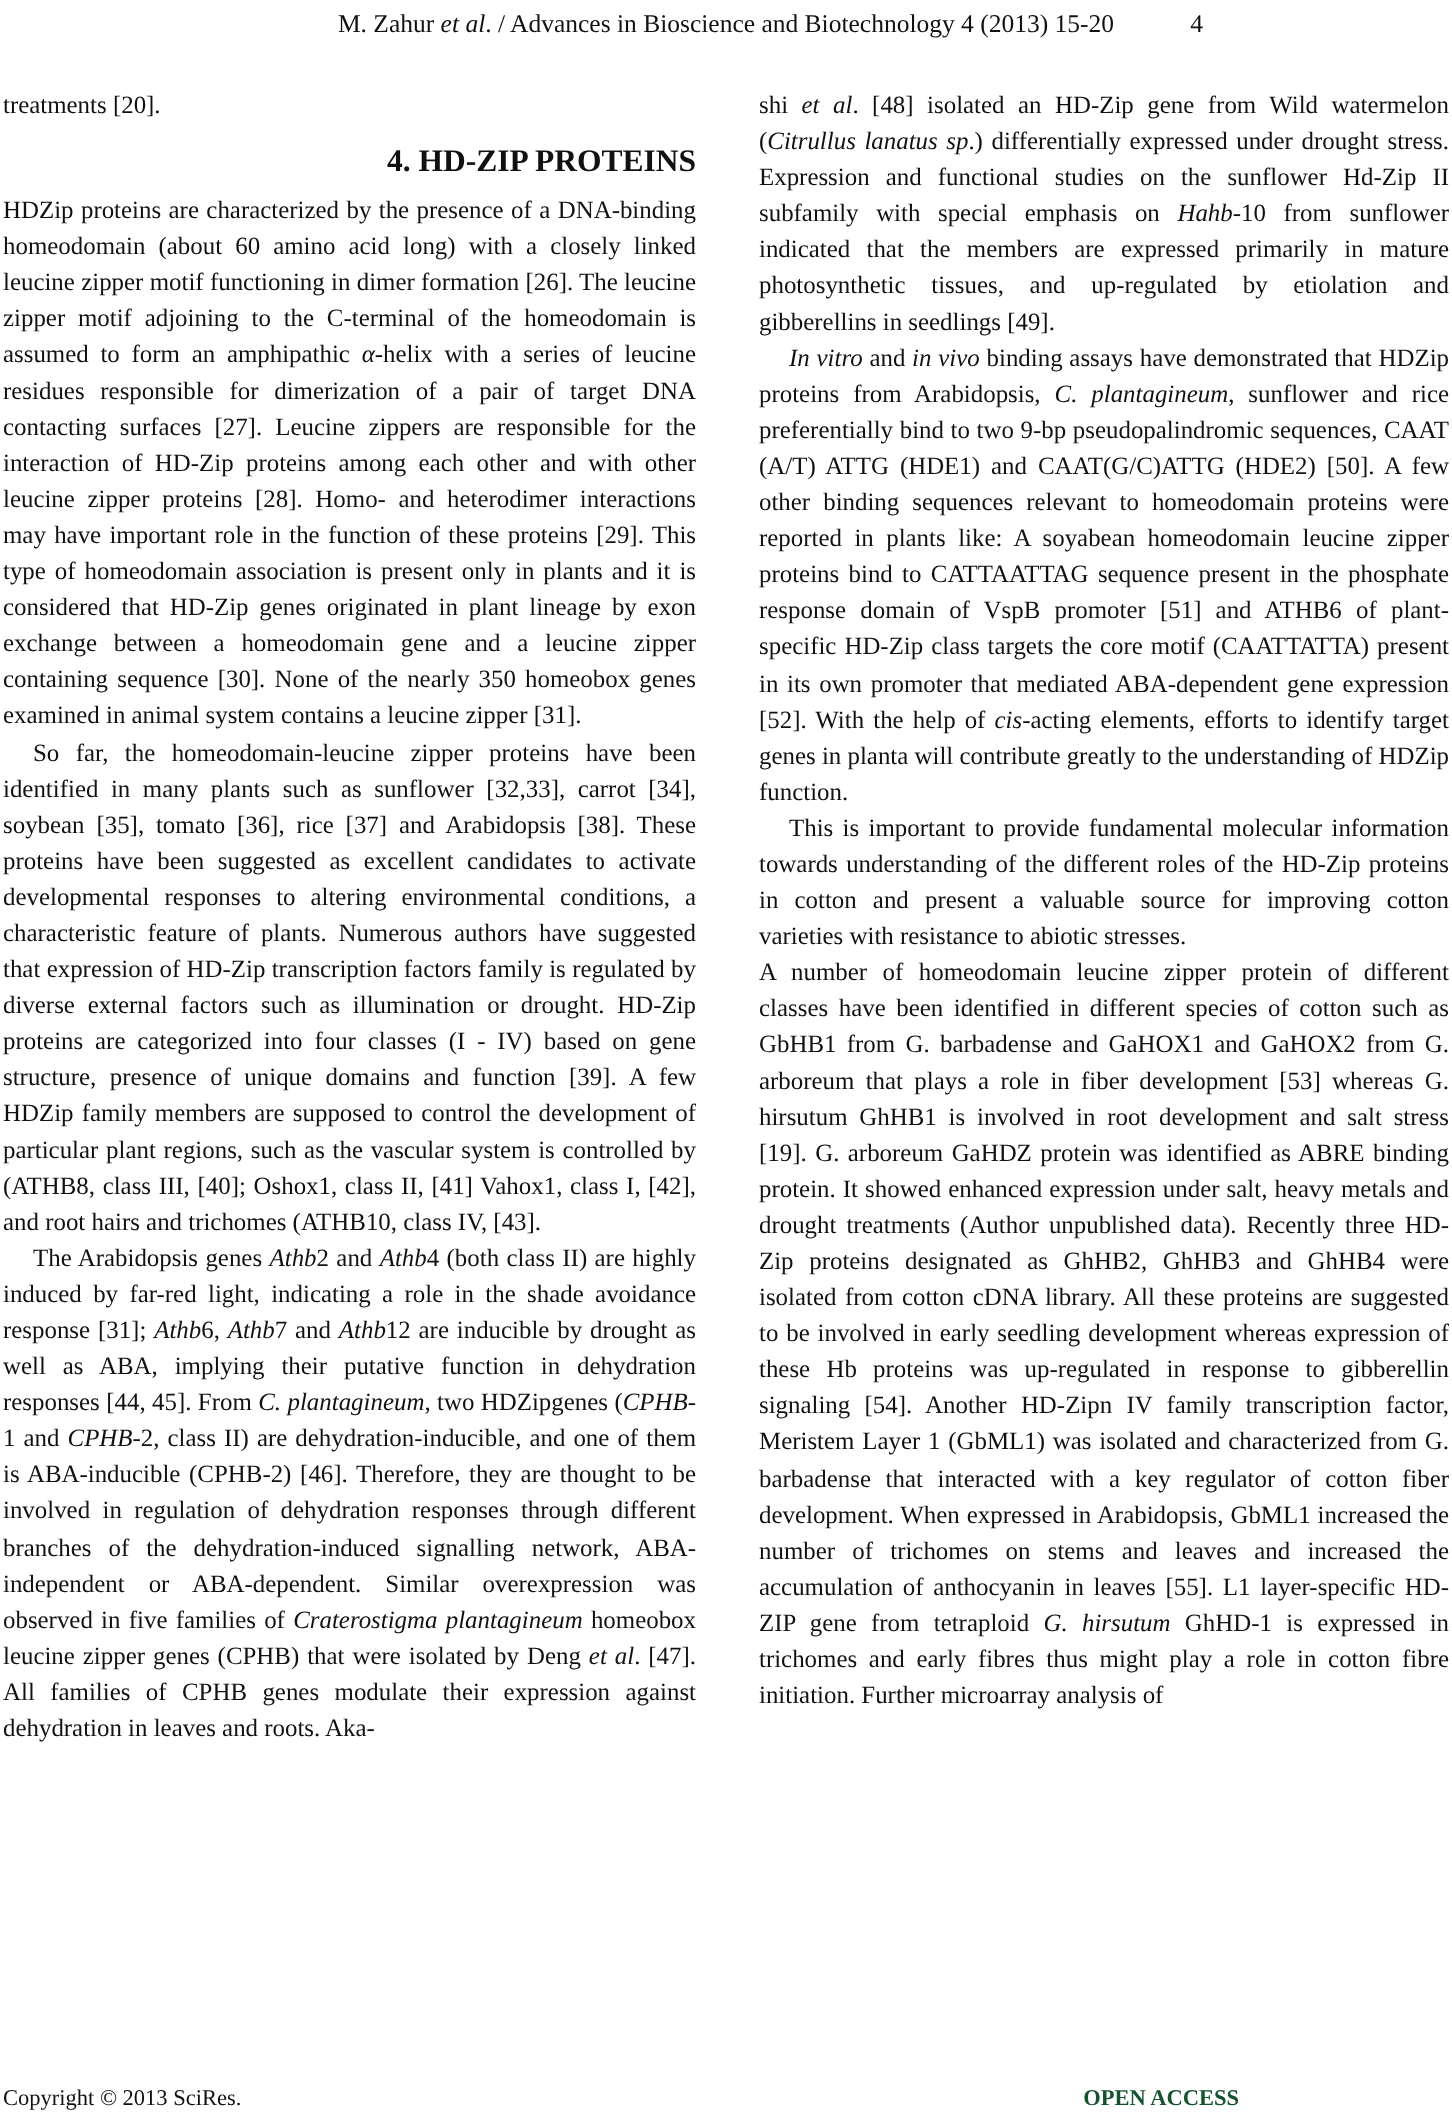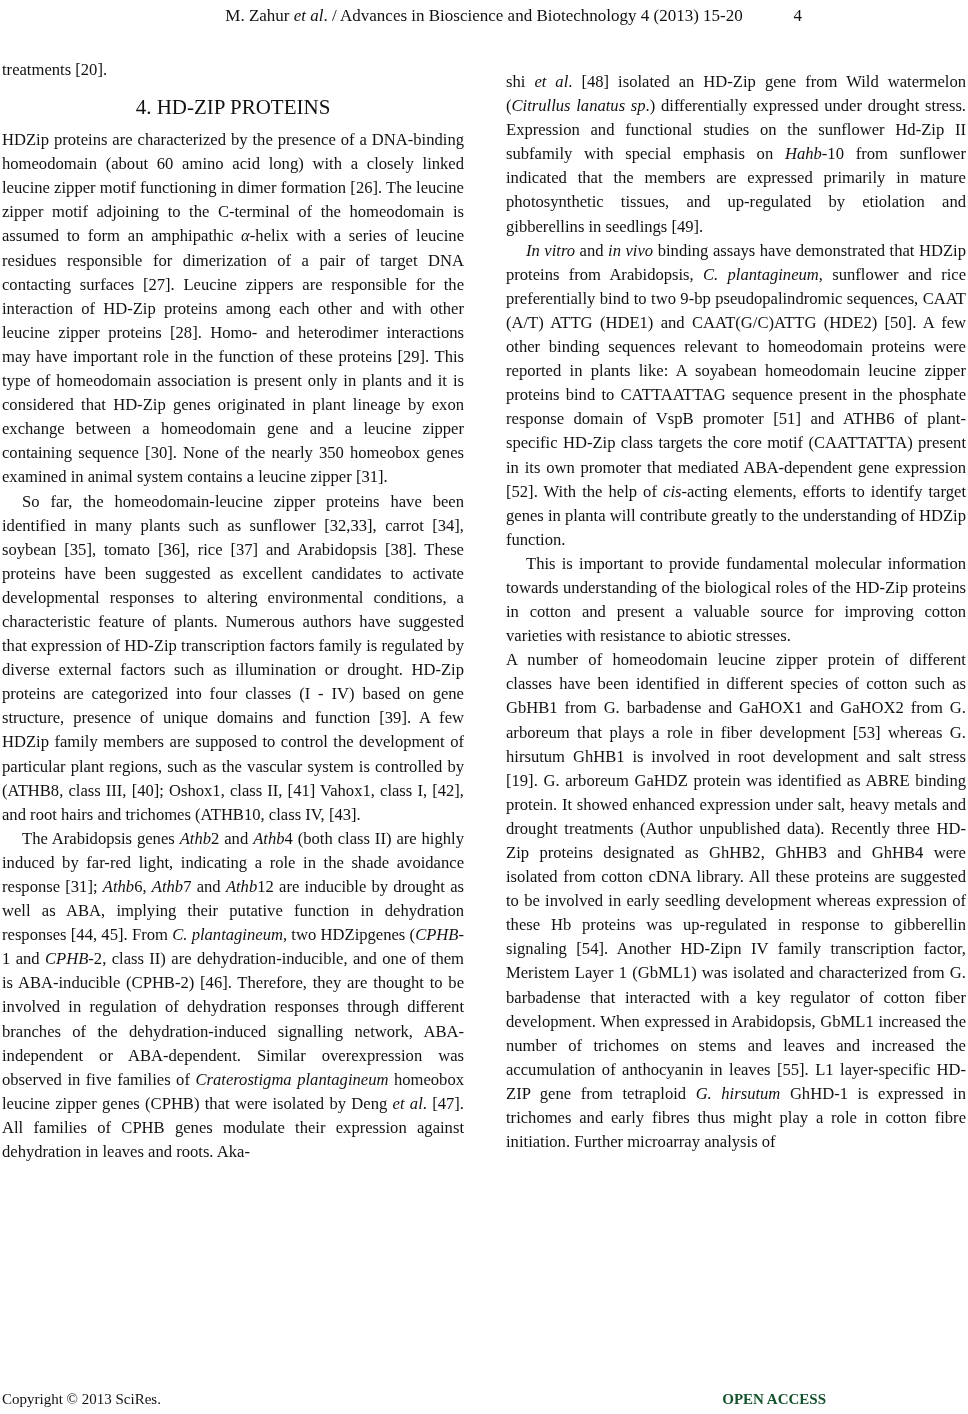--- a/index.html
+++ b/index.html
@@ -13,27 +13,27 @@
     font-size: 17px; line-height: 24px;
   }
   .header .running-title { position: absolute; left: 0; width: 968px; text-align: center; }
   .header .page-number { position: absolute; right: 10px; top: 0; }
   .col {
     position: absolute; top: 58px;
     font-size: 16.6px; line-height: 24.1px;
     text-align: justify; hyphens: none;
   }
   .col.left { left: 2px; width: 462px; }
-  .col.right { left: 506px; width: 460px; margin-top: 12px; }
+  .col.right { left: 506px; width: 460px; }
   .col p { margin: 0; }
   .col p.indent { text-indent: 20px; }
   .col h2 {
     font-family: "Liberation Serif", "DejaVu Serif", serif;
-    font-size: 21px; font-weight: normal; line-height: 26px;
-    margin: 12px 0 8px 0; text-align: center;
+    font-size: 21px; font-weight: bold; line-height: 26px;
+    margin: 12px 0 8px 0; text-align: right;
   }
   .col h2.sec5 { margin: 14px 0 8px 0; }
   .seg-italic { font-style: italic; }
   .footer {
     position: absolute; top: 1388px; left: 0; width: 832px; height: 22px;
     font-size: 15px; line-height: 22px;
   }
   .footer .copyright { position: absolute; left: 2px; }
   .footer .open-access {
     position: absolute; right: 6px; color: #e00000; font-weight: bold; font-size: 15px;
@@ -50,20 +50,20 @@
 <div class="col left" id="left-col">
     <p><span>treatments [20].</span></p>
     <h2>4. HD-ZIP PROTEINS</h2>
     <p><span>HDZip proteins are characterized by the presence of a DNA-binding homeodomain (about 60 amino acid long) with a closely linked leucine zipper motif functioning in dimer formation [26]. The leucine zipper motif adjoining to the C-terminal of the homeodomain is assumed to form an amphipathic </span><span class="seg-italic">α</span><span>-helix with a series of leucine residues responsible for dimerization of a pair of target DNA contacting surfaces [27]. Leucine zippers are responsible for the interaction of HD-Zip proteins among each other and with other leucine zipper proteins [28]. Homo- and heterodimer interactions may have important role in the function of these proteins [29]. This type of homeodomain association is present only in plants and it is considered that HD-Zip genes originated in plant lineage by exon exchange between a homeodomain gene and a leucine zipper containing sequence [30]. None of the nearly 350 homeobox genes examined in animal system contains a leucine zipper [31].</span></p>
     <p class="indent"><span>So far, the homeodomain-leucine zipper proteins have been identified in many plants such as sunflower [32,33], carrot [34], soybean [35], tomato [36], rice [37] and Arabidopsis [38]. These proteins have been suggested as excellent candidates to activate developmental responses to altering environmental conditions, a characteristic feature of plants. Numerous authors have suggested that expression of HD-Zip transcription factors family is regulated by diverse external factors such as illumination or drought. HD-Zip proteins are categorized into four classes (I - IV) based on gene structure, presence of unique domains and function [39]. A few HDZip family members are supposed to control the development of particular plant regions, such as the vascular system is controlled by (ATHB8, class III, [40]; Oshox1, class II, [41] Vahox1, class I, [42], and root hairs and trichomes (ATHB10, class IV, [43].</span></p>
     <p class="indent"><span>The Arabidopsis genes </span><span class="seg-italic">Athb</span><span>2 and </span><span class="seg-italic">Athb</span><span>4 (both class II) are highly induced by far-red light, indicating a role in the shade avoidance response [31]; </span><span class="seg-italic">Athb</span><span>6, </span><span class="seg-italic">Athb</span><span>7 and </span><span class="seg-italic">Athb</span><span>12 are inducible by drought as well as ABA, implying their putative function in dehydration responses [44, 45]. From </span><span class="seg-italic">C. plantagineum</span><span>, two HDZipgenes (</span><span class="seg-italic">CPHB</span><span>-1 and </span><span class="seg-italic">CPHB</span><span>-2, class II) are dehydration-inducible, and one of them is ABA-inducible (CPHB-2) [46]. Therefore, they are thought to be involved in regulation of dehydration responses through different branches of the dehydration-induced signalling network, ABA-independent or ABA-dependent. Similar overexpression was observed in five families of </span><span class="seg-italic">Craterostigma plantagineum</span><span> homeobox leucine zipper genes (CPHB) that were isolated by Deng </span><span class="seg-italic">et al</span><span>. [47]. All families of CPHB genes modulate their expression against dehydration in leaves and roots. Aka-</span></p>
   </div>
 <div class="col right" id="right-col">
     <p><span>shi </span><span class="seg-italic">et al</span><span>. [48] isolated an HD-Zip gene from Wild watermelon (</span><span class="seg-italic">Citrullus lanatus sp</span><span>.) differentially expressed under drought stress. Expression and functional studies on the sunflower Hd-Zip II subfamily with special emphasis on </span><span class="seg-italic">Hahb</span><span>-10 from sunflower indicated that the members are expressed primarily in mature photosynthetic tissues, and up-regulated by etiolation and gibberellins in seedlings [49].</span></p>
     <p class="indent"><span class="seg-italic">In vitro</span><span> and </span><span class="seg-italic">in vivo</span><span> binding assays have demonstrated that HDZip proteins from Arabidopsis, </span><span class="seg-italic">C. plantagineum</span><span>, sunflower and rice preferentially bind to two 9-bp pseudopalindromic sequences, CAAT (A/T) ATTG (HDE1) and CAAT(G/C)ATTG (HDE2) [50]. A few other binding sequences relevant to homeodomain proteins were reported in plants like: A soyabean homeodomain leucine zipper proteins bind to CATTAATTAG sequence present in the phosphate response domain of VspB promoter [51] and ATHB6 of plant-specific HD-Zip class targets the core motif (CAATTATTA) present in its own promoter that mediated ABA-dependent gene expression [52]. With the help of </span><span class="seg-italic">cis</span><span>-acting elements, efforts to identify target genes in planta will contribute greatly to the understanding of HDZip function.</span></p>
-    <p class="indent"><span>This is important to provide fundamental molecular information towards understanding of the biological roles of the HD-Zip proteins in cotton and present a valuable source for improving cotton varieties with resistance to abiotic stresses.</span></p>
+    <p class="indent"><span>This is important to provide fundamental molecular information towards understanding of the different roles of the HD-Zip proteins in cotton and present a valuable source for improving cotton varieties with resistance to abiotic stresses.</span></p>
     <p><span>A number of homeodomain leucine zipper protein of different classes have been identified in different species of cotton such as GbHB1 from G. barbadense and GaHOX1 and GaHOX2 from G. arboreum that plays a role in fiber development [53] whereas G. hirsutum GhHB1 is involved in root development and salt stress [19]. G. arboreum GaHDZ protein was identified as ABRE binding protein. It showed enhanced expression under salt, heavy metals and drought treatments (Author unpublished data). Recently three HD-Zip proteins designated as GhHB2, GhHB3 and GhHB4 were isolated from cotton cDNA library. All these proteins are suggested to be involved in early seedling development whereas expression of these Hb proteins was up-regulated in response to gibberellin signaling [54]. Another HD-Zipn IV family transcription factor, Meristem Layer 1 (GbML1) was isolated and characterized from G. barbadense that interacted with a key regulator of cotton fiber development. When expressed in Arabidopsis, GbML1 increased the number of trichomes on stems and leaves and increased the accumulation of anthocyanin in leaves [55]. L1 layer-specific HD-ZIP gene from tetraploid </span><span class="seg-italic">G. hirsutum</span><span> GhHD-1 is expressed in trichomes and early fibres thus might play a role in cotton fibre initiation. Further microarray analysis of</span></p>
   </div>
 
 <div class="footer">
   <div class="copyright">Copyright © 2013 SciRes.</div>
   <div class="open-access" style="color: #14532d; text-align: right;">OPEN ACCESS</div>
 </div>
 
 </body></html>

